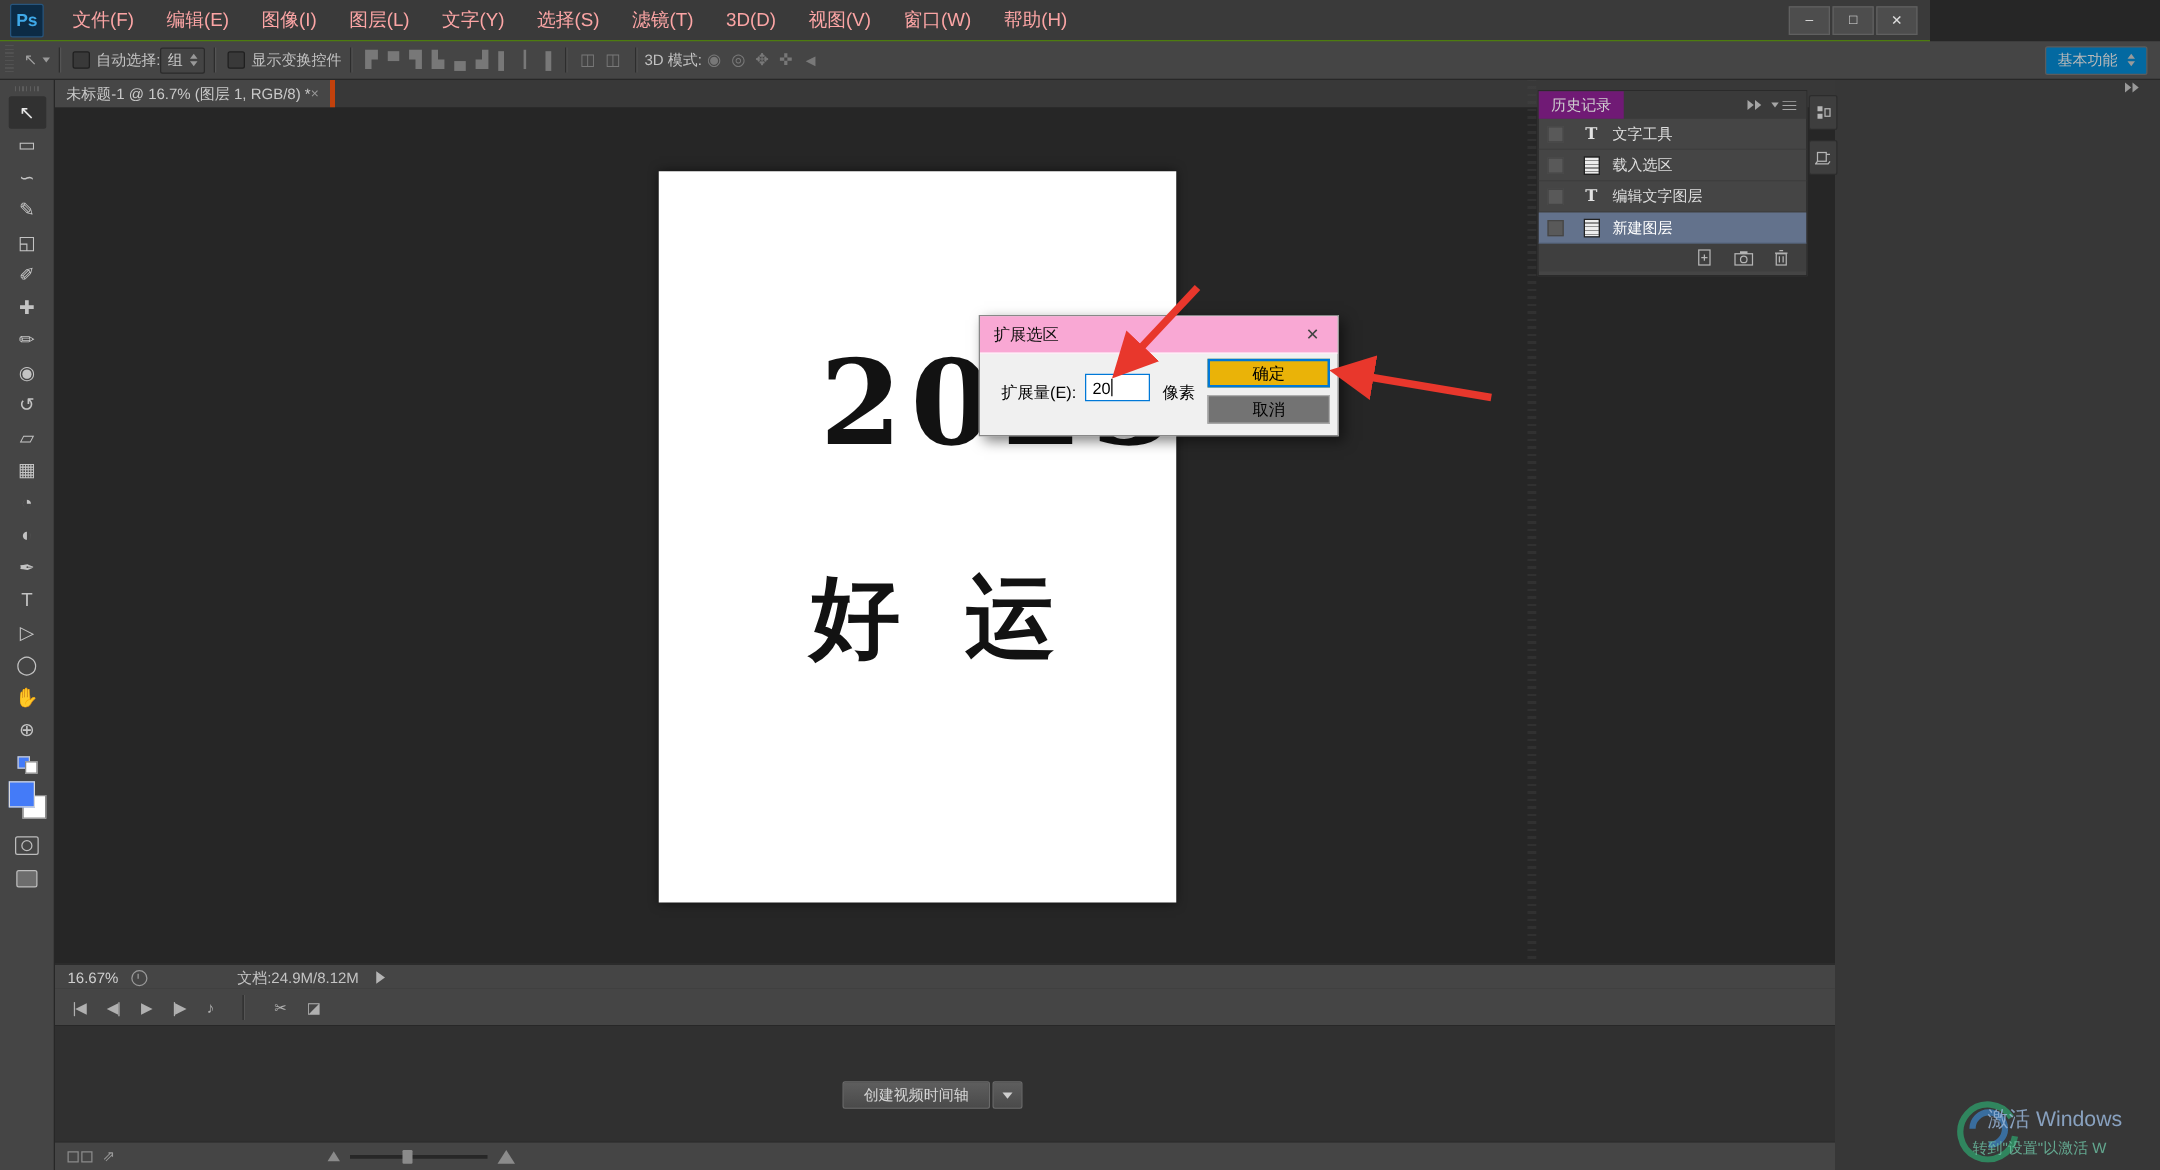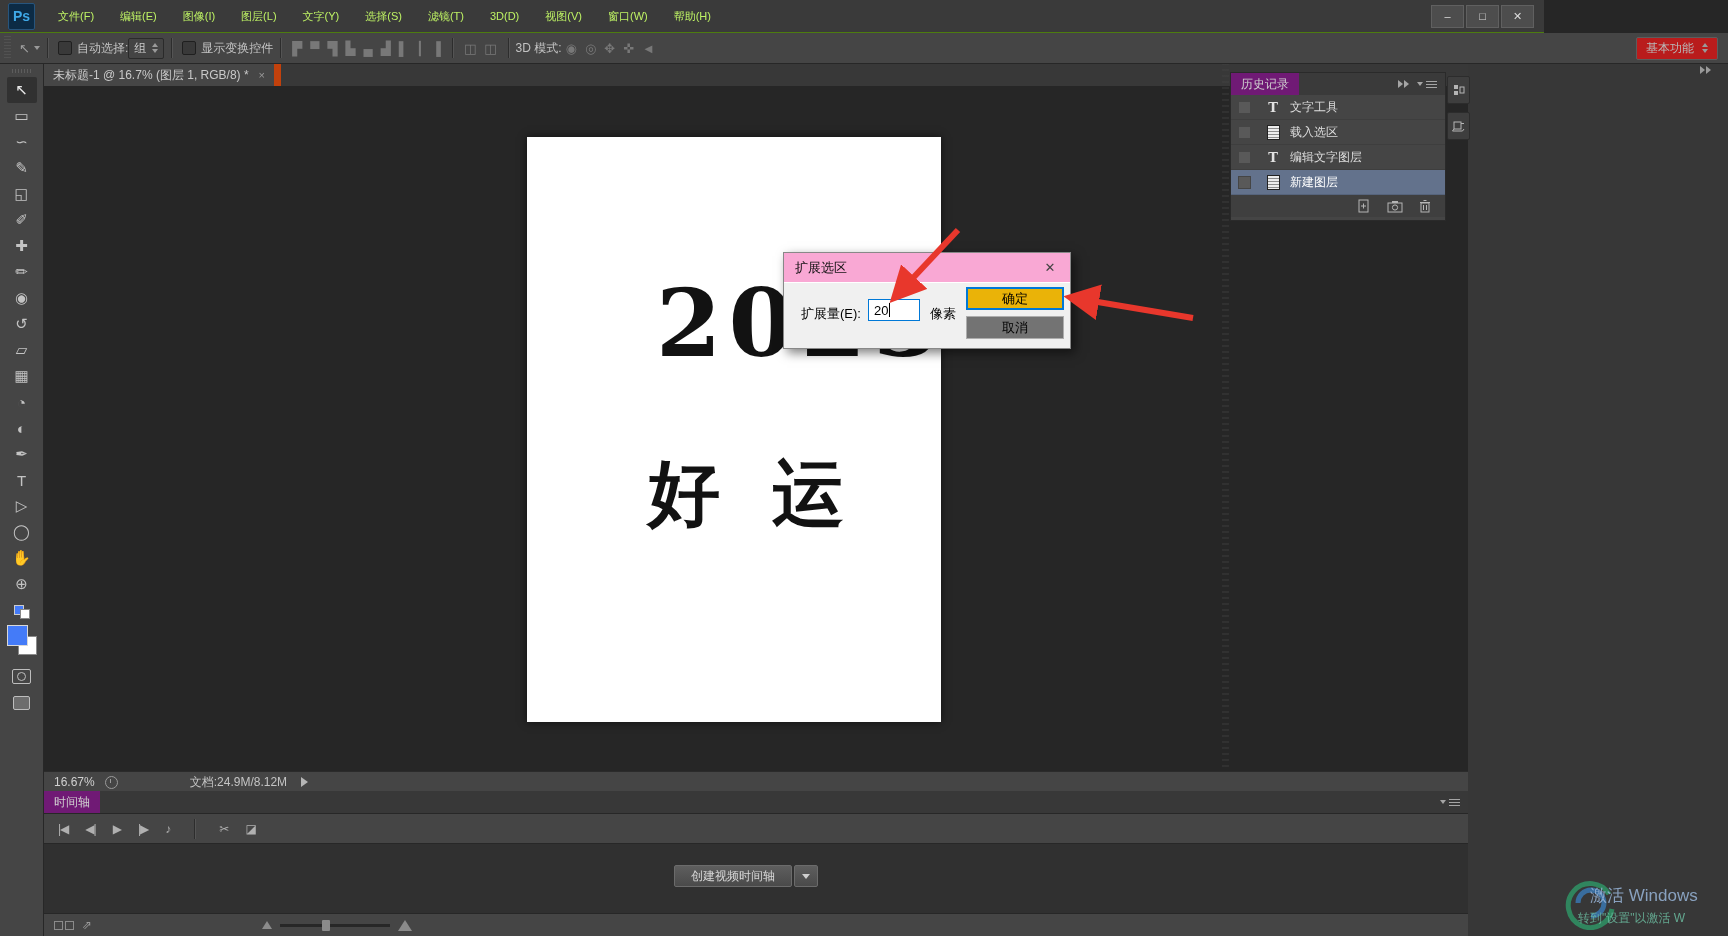--- a/index.html
+++ b/index.html
@@ -6,59 +6,59 @@
   body{width:1728px;height:936px;position:relative;overflow:hidden;background:#262626;
        font-family:"Liberation Sans","DejaVu Sans",sans-serif;font-size:12px;color:#c9c9c9;
        -webkit-font-smoothing:antialiased}
   .abs{position:absolute}
   .ctr{display:flex;align-items:center;justify-content:center}
 
   
   .menubar{left:0;top:0;width:1544px;height:32px;background:#3a3a3a;border-bottom:5px solid #4d7c0f;display:flex;align-items:center;z-index:10}
   .pslogo{width:25px;height:25px;margin:0 10px 0 8px;background:#0c2b45;border:1px solid #27557d;border-radius:2px;
           color:#3fa9e8;font-weight:bold;font-size:14px}
-  .menu-item{padding:0 13px;color:#bef264;font-size:11px;height:32px;display:flex;align-items:center;cursor:default}
+  .menu-item{padding:0 13px;color:#fca5a5;font-size:15px;height:32px;display:flex;align-items:center;cursor:default}
   .winctl{margin-left:auto;display:flex;margin-right:10px;gap:2px}
   .winbtn{width:31px;height:21px;background:#4d4d4d;border:1px solid #606060;color:#ddd;font-size:11px}
 
   
   .optionsbar{left:0;top:33px;width:1728px;height:30px;background:#454545;border-bottom:1px solid #272727;display:flex;align-items:center;z-index:10}
   .grab{width:7px;height:24px;margin:0 4px;background:repeating-linear-gradient(180deg,#5a5a5a 0 1px,transparent 1px 3px);opacity:.6}
   .sep{width:1px;height:20px;background:#2d2d2d;box-shadow:1px 0 0 #545454;margin:0 7px}
   .opt-ic{color:#9f9f9f;font-size:13px;padding:0 4px}
   .opt-ic.dim{color:#787878}
   .cbx{width:12px;height:12px;background:#393939;border:1px solid #1f1f1f;border-radius:2px;margin:0 5px 0 3px}
   .lbl{color:#c2c2c2;font-size:12px}
   .sel{height:19px;background:#444;border:1px solid #2a2a2a;border-radius:2px;display:flex;align-items:center;padding:0 5px;gap:6px}
   .ud{display:flex;flex-direction:column;gap:2px}
   .ud i{display:block;width:0;height:0;border-left:3px solid transparent;border-right:3px solid transparent}
   .ud .u{border-bottom:4px solid #9a9a9a}
   .ud .d{border-top:4px solid #9a9a9a}
-  .ws{margin-left:auto;margin-right:10px;height:21px;border:1px solid #5c5c5c;background:#b91c1c;border-radius:2px;
+  .ws{margin-left:auto;margin-right:10px;height:21px;border:1px solid #5c5c5c;background:#0369a1;border-radius:2px;
       display:flex;align-items:center;padding:0 9px;gap:8px;color:#b9b9b9}
 
   
   .toolbar{left:0;top:63px;width:44px;height:873px;background:#454545;border-right:1px solid #272727;z-index:5;
            display:flex;flex-direction:column;align-items:center;padding-top:6px;box-sizing:border-box}
   .tgrab{width:20px;height:4px;background:repeating-linear-gradient(90deg,#5d5d5d 0 1px,transparent 1px 3px);margin-bottom:4px}
   .tool{width:30px;height:26px;color:#c3c3c3;font-size:15px;display:flex;align-items:center;justify-content:center}
   .tool.selected{background:#313131;border-radius:2px;color:#e8e8e8}
   .swmini{width:16px;height:14px;position:relative;margin:8px 0 2px}
   .swmini .a{position:absolute;left:0;top:0;width:8px;height:8px;background:#447bf8;border:1px solid #ccc}
   .swmini .b{position:absolute;right:0;bottom:0;width:8px;height:8px;background:#fff;border:1px solid #888}
   .swbig{width:30px;height:30px;position:relative;margin-top:4px}
   .swbig .fg{position:absolute;left:0;top:0;width:19px;height:19px;background:#447bf8;border:1px solid #d8d8d8;z-index:2}
   .swbig .bg{position:absolute;right:0;bottom:0;width:17px;height:17px;background:#fff;border:1px solid #8a8a8a}
   .qmask{width:17px;height:13px;border:1px solid #bdbdbd;border-radius:2px;position:relative;margin-top:14px}
   .qmask::after{content:"";position:absolute;left:4px;top:2px;width:7px;height:7px;border:1px solid #bdbdbd;border-radius:50%}
   .smode{width:15px;height:12px;border:1px solid #bdbdbd;border-radius:2px;margin-top:12px;background:#6d6d6d}
 
   
   .tabbar{left:44px;top:63px;width:1424px;height:23px;background:#383838;border-bottom:1px solid #272727;display:flex;align-items:flex-end}
-  .doctab{height:22px;background:#464646;border-right:7px solid #c2410c;display:flex;align-items:center;padding:0 9px;color:#c9c9c9;gap:10px}
+  .doctab{height:22px;background:#464646;border-right:4px solid #c2410c;display:flex;align-items:center;padding:0 9px;color:#c9c9c9;}
   .tabx{color:#9a9a9a;font-size:11px}
   .canvas{left:44px;top:86px;width:1424px;height:685px;background:#262626}
   .vgrab{left:1222px;top:63px;width:7px;height:708px;background:repeating-linear-gradient(180deg,#454545 0 2px,transparent 2px 6px);opacity:.35}
   .docpage{left:527px;top:137px;width:414px;height:585px;background:#ffffff;box-shadow:0 0 8px rgba(0,0,0,.55)}
   .art1{left:656px;top:268px;font-family:"DejaVu Serif","Liberation Serif",serif;font-weight:bold;font-size:94px;
         letter-spacing:7px;color:#121212;z-index:3}
   .art2{left:648px;top:446px;font-family:"DejaVu Serif","Liberation Serif",serif;font-weight:bold;font-size:72px;
         letter-spacing:52px;color:#121212;z-index:3}
 
   
@@ -593,29 +593,20 @@
 </div>
 
 <div class="abs statusbar">
   <span style="margin-left:10px;color:#d0d0d0">16.67%</span>
   <span class="clockic"></span>
   <span style="margin-left:62px;color:#c4c4c4">文档:24.9M/8.12M</span>
   <span class="rtri" style="margin-left:14px"></span>
 </div>
 
 <div class="abs timeline">
-  <div class="ttabs">
-    <div class="ptab">时间轴</div>
-    <div class="phead-ic">
-        <span class="pmenu">
-          <span class="tri"></span>
-          <span class="bars"></span>
-        </span>
-      </div>
-  </div>
   <div class="tcontrols">
     <span class="tp">|◀</span>
     <span class="tp">◀|</span>
     <span class="tp">▶</span>
     <span class="tp">|▶</span>
     <span class="tp">♪</span>
     <div class="sep"></div>
     <span class="tp">✂</span>
     <span class="tp">◪</span>
   </div>

